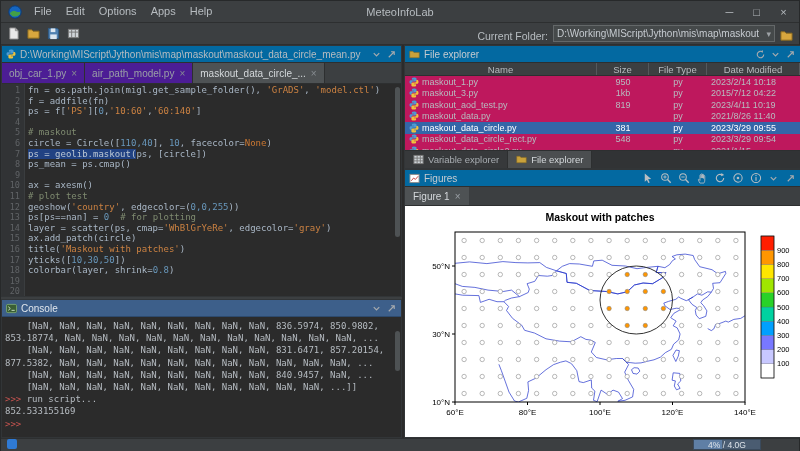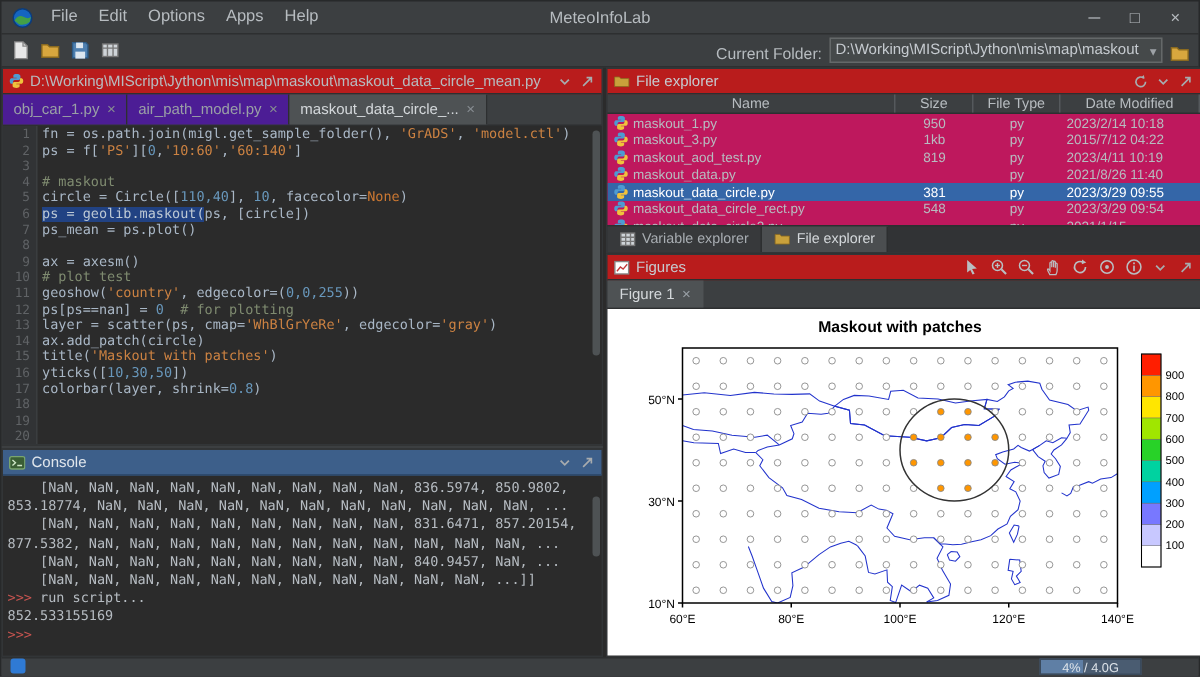--- a/index.html
+++ b/index.html
@@ -15,21 +15,21 @@
 .win-btn{width:27px;text-align:center;line-height:20px;color:#b7bcc0;font-size:11px}
 .toolbar{position:absolute;left:0;top:22px;width:100%;height:22px;display:flex;align-items:center;padding:0 6px;border-bottom:1px solid #2d2f30}
 .tb-icons{display:flex;gap:7px;align-items:center}
 .tb-icon,.tb-btn,.pt-icon,.pt-btn,.fig-tool,.fx-ico{display:inline-flex;align-items:center}
 .tb-right{margin-left:auto;display:flex;align-items:flex-end;gap:5px}
 .cf-label{color:#b7bcc0;font-size:10.5px}
 .combo{width:222px;height:17px;background:#45494a;border:1px solid #646869;display:flex;align-items:center;padding:0 3px;color:#c6cbd0;font-size:10px}
 .combo-text{flex:1;white-space:nowrap;overflow:hidden}
 .combo-arrow{color:#9da2a6;font-size:9px;padding-left:3px}
 .panel{position:absolute;background:#2b2b2b;border:1px solid #323537}
-.panel-title{height:17px;background:#b91c1c;border-bottom:1px solid #2d2f30;display:flex;align-items:center;gap:4px;padding:0 4px;color:#b7bcc0;font-size:10px}
+.panel-title{height:17px;background:#0369a1;border-bottom:1px solid #2d2f30;display:flex;align-items:center;gap:4px;padding:0 4px;color:#b7bcc0;font-size:10px}
 .pt-text{flex:1;white-space:nowrap;overflow:hidden;text-overflow:ellipsis;font-size:10px;color:#b7bcc0}
 .pt-text2{font-size:10px;color:#c6cbd0}
 .pt-btns{margin-left:auto;display:flex;gap:4px;align-items:center}
 .fig-tools{margin-left:auto;display:flex;gap:6px;align-items:center}
 .editor-panel{left:0;top:44px;width:401px;height:252px}
 .editor-tabs{position:absolute;left:0;top:17px;width:399px;height:21px;background:#3c3f41;border-bottom:1px solid #2d2f30;display:flex;align-items:flex-end}
 .etab{height:20px;display:flex;align-items:center;padding:0 7px;font-size:10px;color:#9aa0a6;border-right:1px solid #2d2f30;background:#4c1d95;white-space:nowrap}
 .etab.active{background:#4e5254;color:#d4d8db}
 .etab-x{margin-left:5px;color:#878d92;font-size:10px}
 .code-wrap{position:absolute;left:0;top:38px;width:399px;height:212px;background:#2b2b2b;display:flex;overflow:hidden}
@@ -199,26 +199,27 @@
           <div class="ln-num">14</div>
           <div class="ln-num">15</div>
           <div class="ln-num">16</div>
           <div class="ln-num">17</div>
           <div class="ln-num">18</div>
           <div class="ln-num">19</div>
           <div class="ln-num">20</div>
         </div>
       <div class="code-lines">
           <div class="code-line"><span class="tok-p">fn = os.path.join(migl.get_sample_folder(), </span><span class="tok-s">'GrADS'</span><span class="tok-p">, </span><span class="tok-s">'model.ctl'</span><span class="tok-p">)</span></div>
+          <div class="code-line"><span class="tok-p">f = addfile(fn)</span></div>
           <div class="code-line"><span class="tok-p">ps = f[</span><span class="tok-s">'PS'</span><span class="tok-p">][</span><span class="tok-n">0</span><span class="tok-p">,</span><span class="tok-s">'10:60'</span><span class="tok-p">,</span><span class="tok-s">'60:140'</span><span class="tok-p">]</span></div>
           <div class="code-line"></div>
           <div class="code-line"><span class="tok-c"># maskout</span></div>
           <div class="code-line"><span class="tok-p">circle = Circle([</span><span class="tok-n">110,40</span><span class="tok-p">], </span><span class="tok-n">10</span><span class="tok-p">, facecolor=</span><span class="tok-k">None</span><span class="tok-p">)</span></div>
           <div class="code-line"><span class="tok-hl">ps = geolib.maskout(</span><span class="tok-p">ps, [circle])</span></div>
-          <div class="code-line"><span class="tok-p">ps_mean = ps.plot()</span></div>
+          <div class="code-line"><span class="tok-p">ps_mean = ps.cmap()</span></div>
           <div class="code-line"></div>
           <div class="code-line"><span class="tok-p">ax = axesm()</span></div>
           <div class="code-line"><span class="tok-c"># plot test</span></div>
           <div class="code-line"><span class="tok-p">geoshow(</span><span class="tok-s">'country'</span><span class="tok-p">, edgecolor=(</span><span class="tok-n">0,0,255</span><span class="tok-p">))</span></div>
           <div class="code-line"><span class="tok-p">ps[ps==nan] = </span><span class="tok-n">0</span><span class="tok-p">  </span><span class="tok-c"># for plotting</span></div>
           <div class="code-line"><span class="tok-p">layer = scatter(ps, cmap=</span><span class="tok-s">'WhBlGrYeRe'</span><span class="tok-p">, edgecolor=</span><span class="tok-s">'gray'</span><span class="tok-p">)</span></div>
           <div class="code-line"><span class="tok-p">ax.add_patch(circle)</span></div>
           <div class="code-line"><span class="tok-p">title(</span><span class="tok-s">'Maskout with patches'</span><span class="tok-p">)</span></div>
           <div class="code-line"><span class="tok-p">yticks([</span><span class="tok-n">10,30,50</span><span class="tok-p">])</span></div>
           <div class="code-line"><span class="tok-p">colorbar(layer, shrink=</span><span class="tok-n">0.8</span><span class="tok-p">)</span></div>

